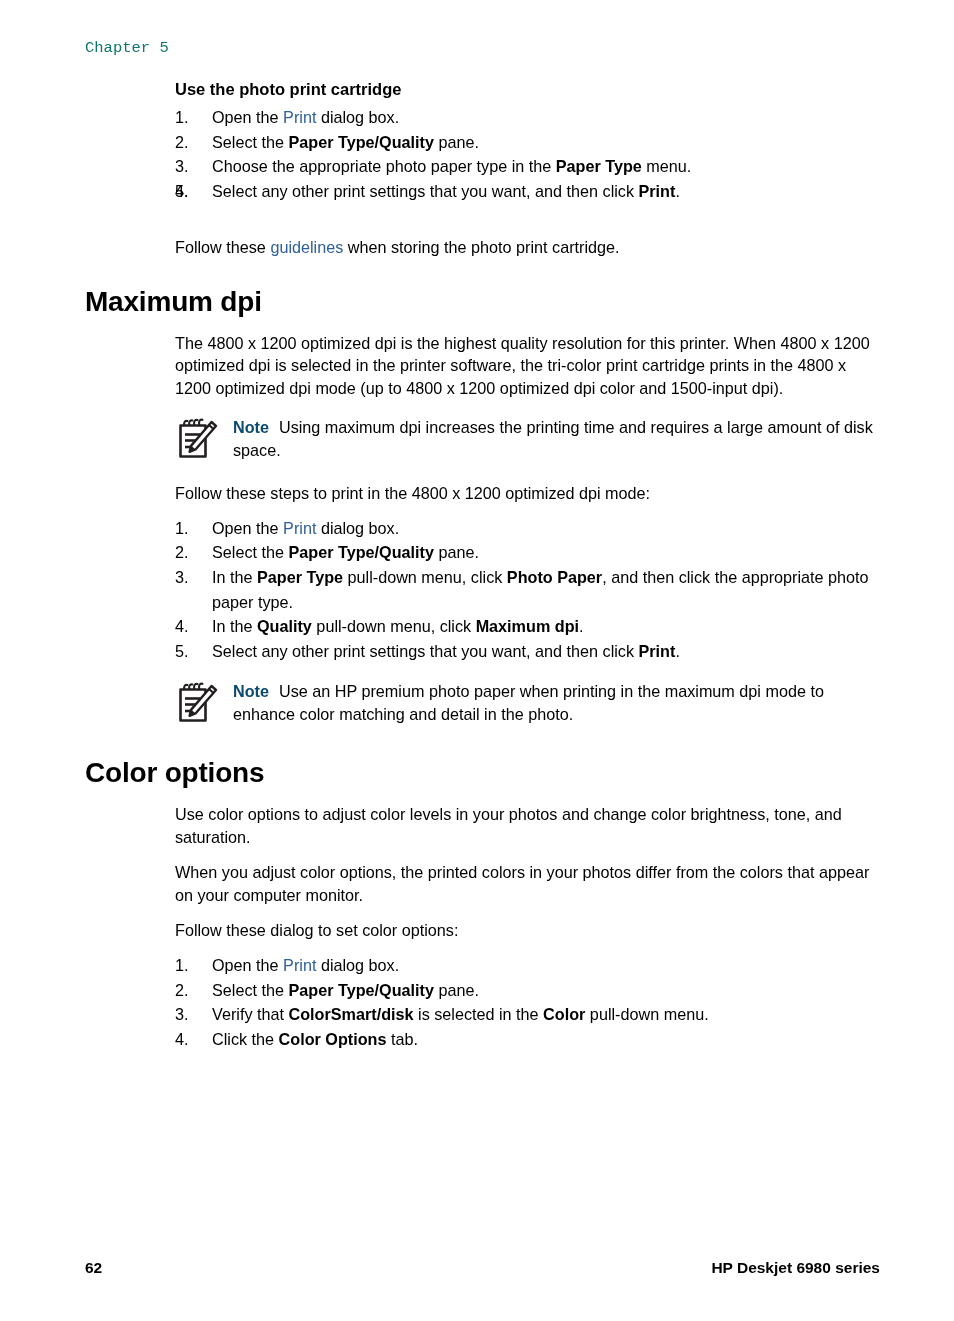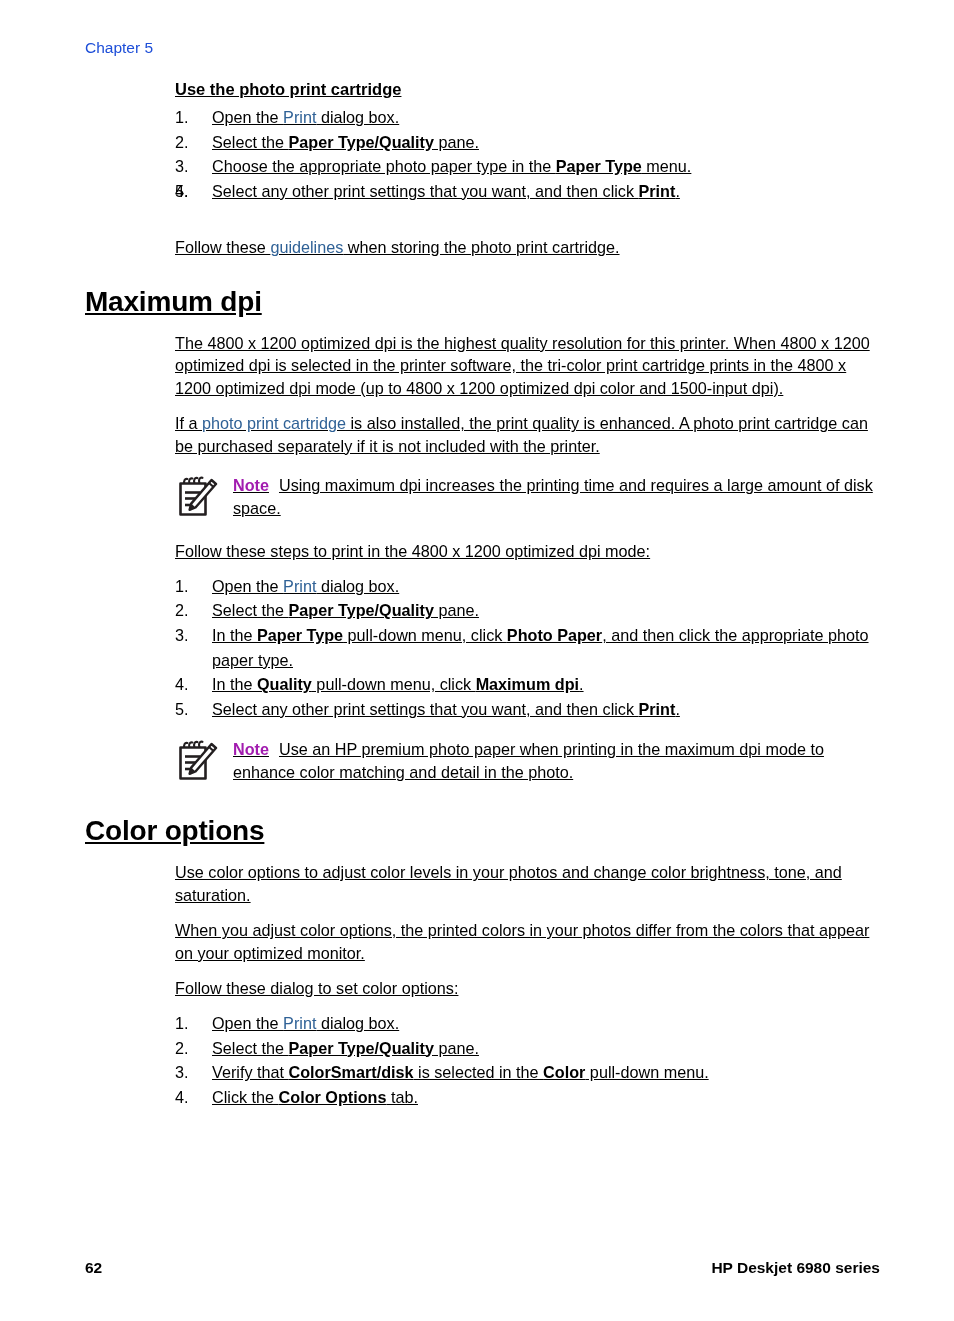--- a/index.html
+++ b/index.html
@@ -23,30 +23,30 @@
     height: 1321px;
   }
 
   
   .chapter-header {
     position: absolute;
     left: 85px;
     top: 38px;
     font-size: 15.5px;
     line-height: 20px;
-    color: #1d4ed8;
+    color: #0f766e;
+    font-family: Liberation Mono, monospace;
   }
 
   
   .content {
     position: absolute;
     left: 85px;
     top: 78px;
     width: 800px;
-    text-decoration: underline;
   }
 
   .indent { margin-left: 90px; }   
 
   h1.section {
     font-size: 28px;
     font-weight: bold;
     letter-spacing: -0.2px;
     margin: 0;
     padding: 0;
@@ -110,21 +110,21 @@
   }
   .note-icon {
     position: absolute;
     left: 0;
     top: 2px;
     width: 44px;
     height: 42px;
   }
   .note-label {
     font-weight: bold;
-    color: #a21caf;
+    color: #0c4a6e;
     margin-right: 10px;
   }
 
   b, strong { font-weight: bold; }
 
   
   .footer {
     position: absolute;
     left: 85px;
     top: 1259px;
@@ -158,21 +158,20 @@
 
     <div class="indent h2-wrap-2">
       <p class="body"><span>Follow these </span><a class="doclink" href="#">guidelines</a><span> when storing the photo print cartridge.</span></p>
     </div>
 
     <div class="h1-wrap">
       <h1 class="section">Maximum dpi</h1>
     </div>
     <div class="indent">
       <p class="body"><span>The 4800 x 1200 optimized dpi is the highest quality resolution for this printer. When 4800 x 1200 optimized dpi is selected in the printer software, the tri-color print cartridge prints in the 4800 x 1200 optimized dpi mode (up to 4800 x 1200 optimized dpi color and 1500-input dpi).</span></p>
-      <p class="body"><span>If a </span><a class="doclink" href="#">photo print cartridge</a><span> is also installed, the print quality is enhanced. A photo print cartridge can be purchased separately if it is not included with the printer.</span></p>
     </div>
 
     <div class="note">
       <span class="note-icon">
         <svg viewBox="0 0 44 42" width="44" height="42" aria-hidden="true">
 
           <g fill="none" stroke="#231f20" stroke-width="2.1" stroke-linecap="round">
             <path d="M9.5 8.5 C8.2 4.6 10.0 2.2 12.4 3.0"></path>
             <path d="M14.5 8.0 C13.2 4.1 15.0 1.7 17.4 2.5"></path>
             <path d="M19.5 7.6 C18.2 3.7 20.0 1.3 22.4 2.1"></path>
@@ -229,21 +228,21 @@
         </svg>
       </span>
       <span class="note-label">Note</span><span>Use an HP premium photo paper when printing in the maximum dpi mode to enhance color matching and detail in the photo.</span>
     </div>
 
     <div class="h1-wrap second">
       <h1 class="section">Color options</h1>
     </div>
     <div class="indent">
       <p class="body"><span>Use color options to adjust color levels in your photos and change color brightness, tone, and saturation.</span></p>
-      <p class="body"><span>When you adjust color options, the printed colors in your photos differ from the colors that appear on your optimized monitor.</span></p>
+      <p class="body"><span>When you adjust color options, the printed colors in your photos differ from the colors that appear on your computer monitor.</span></p>
       <p class="body tight">Follow these dialog to set color options:</p>
       <ol class="steps">
           <li><span class="num">1.</span><span><span>Open the </span><a class="doclink" href="#">Print</a><span> dialog box.</span></span></li>
           <li><span class="num">2.</span><span><span>Select the </span><b>Paper Type/Quality</b><span> pane.</span></span></li>
           <li><span class="num">3.</span><span><span>Verify that </span><b>ColorSmart/disk</b><span> is selected in the </span><b>Color</b><span> pull-down menu.</span></span></li>
           <li><span class="num">4.</span><span><span>Click the </span><b>Color Options</b><span> tab.</span></span></li>
         </ol>
     </div>
 
   </div>

